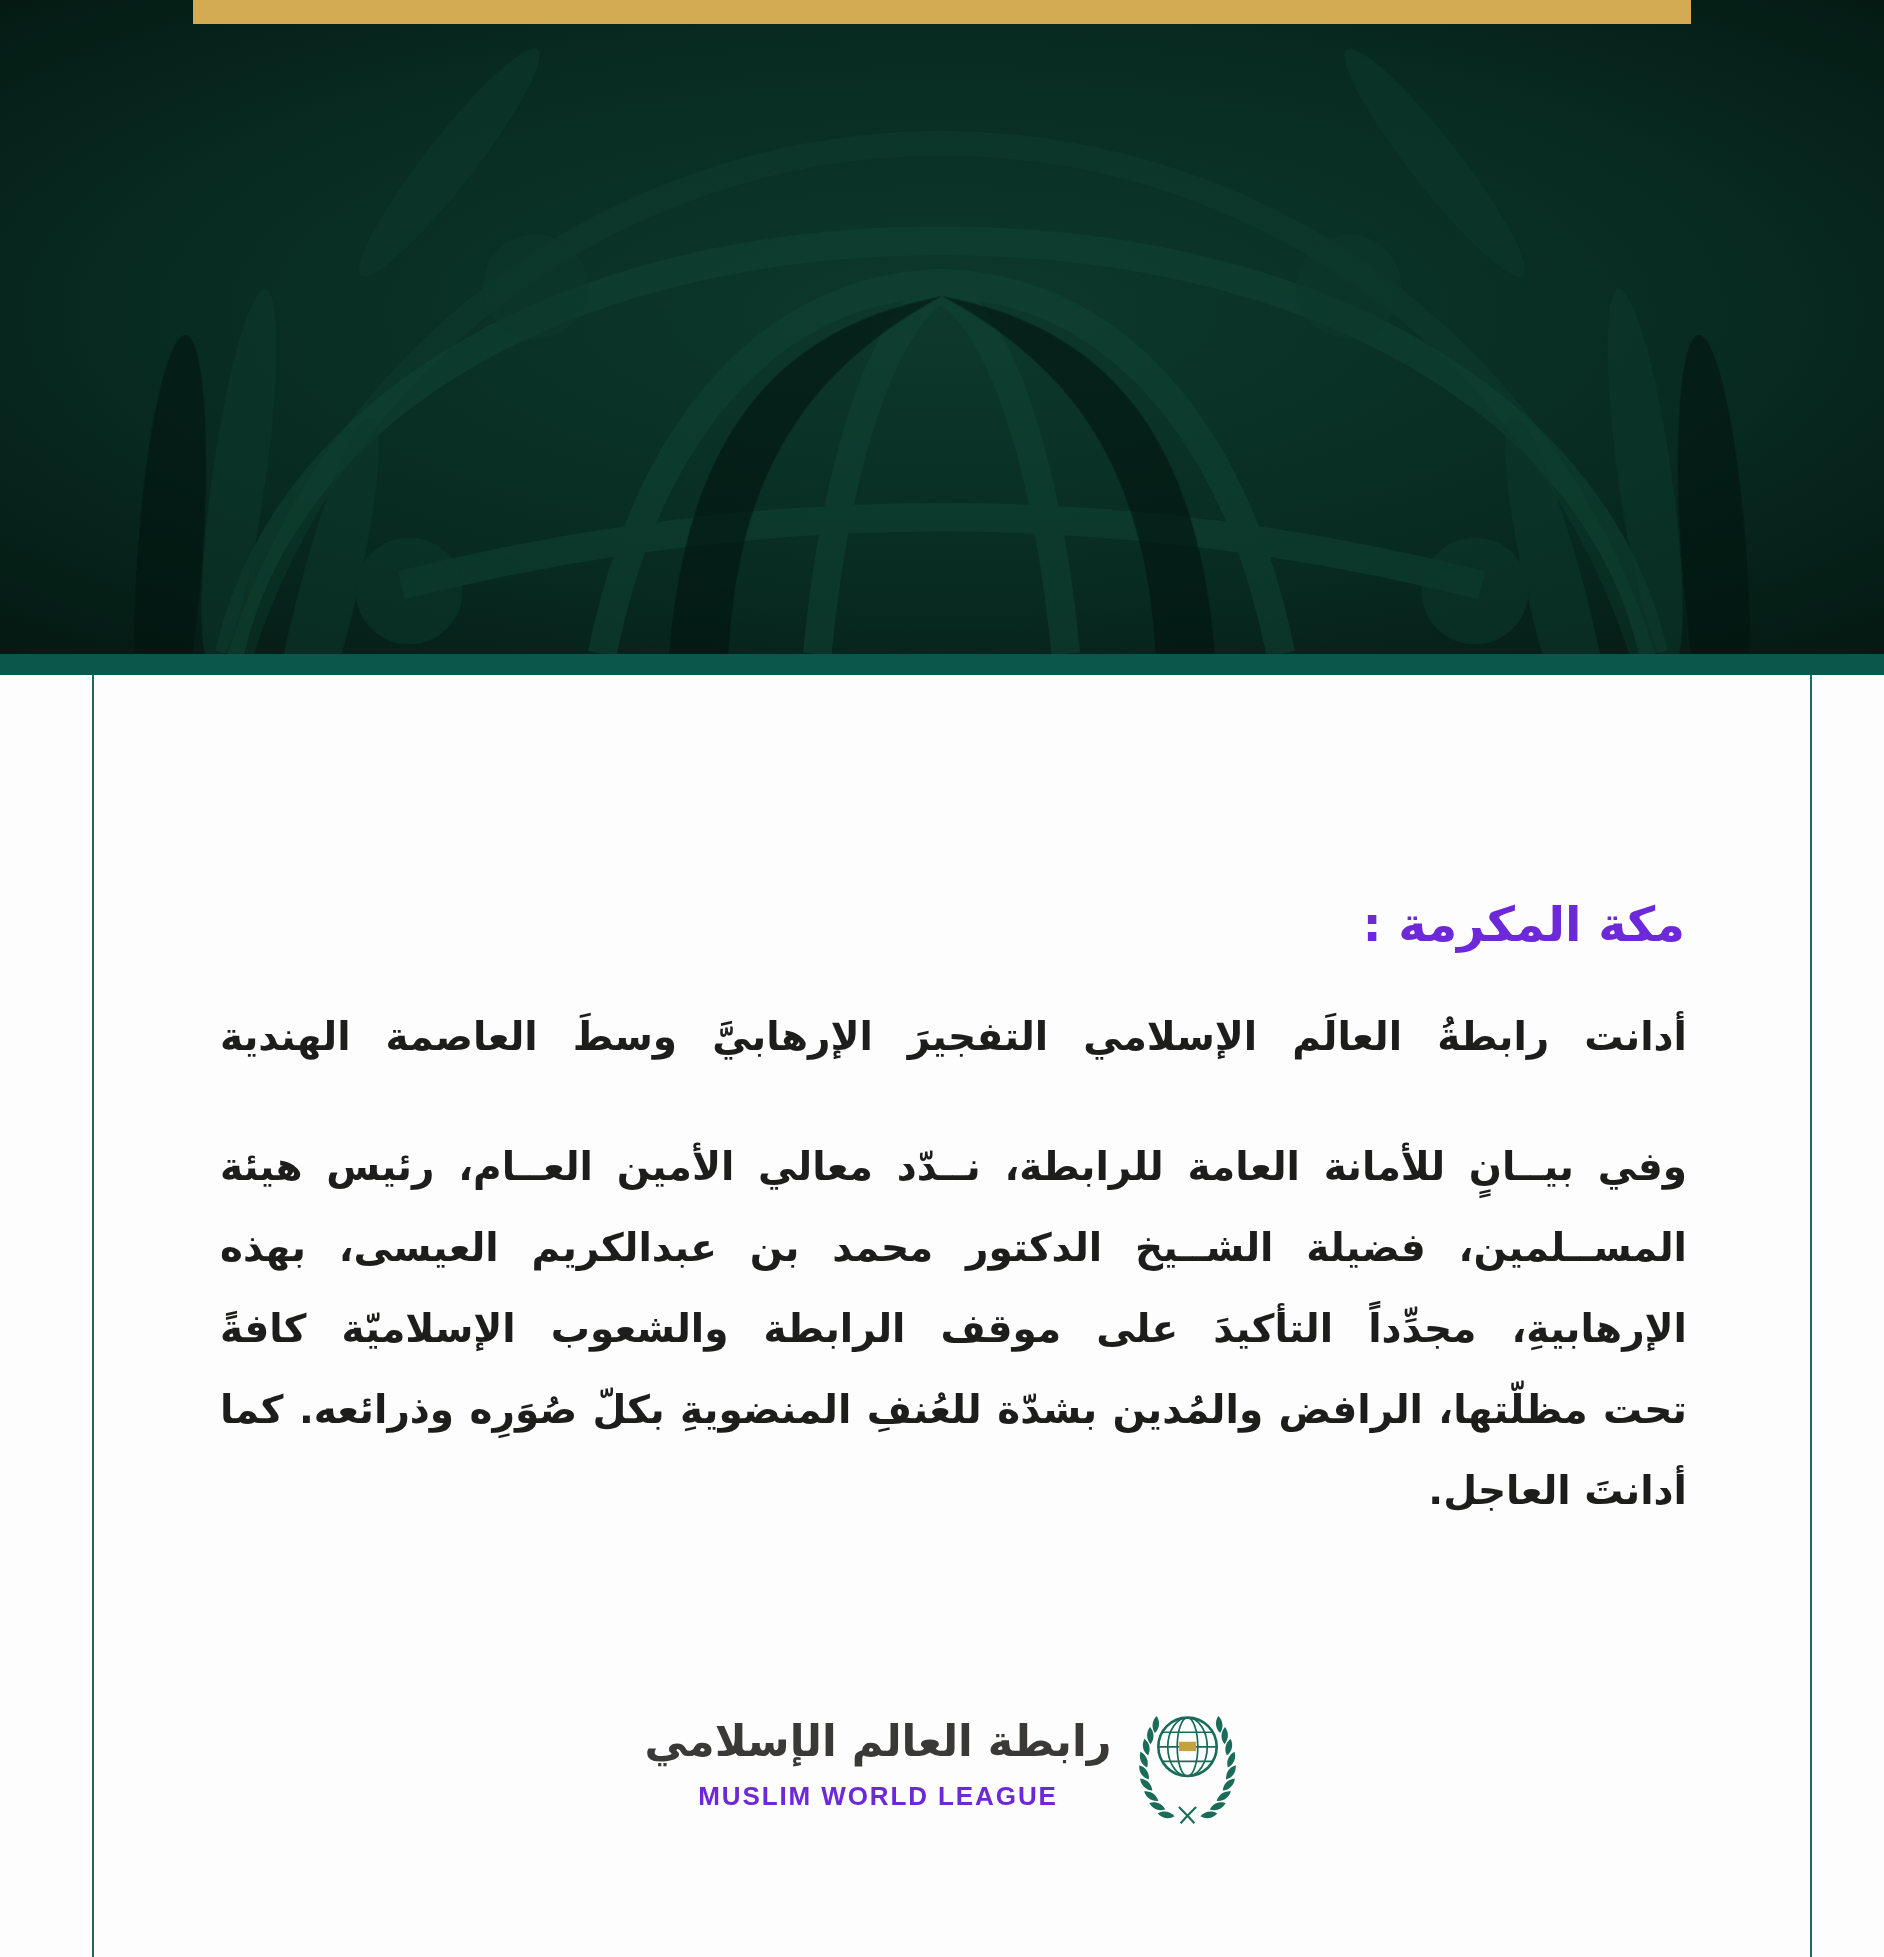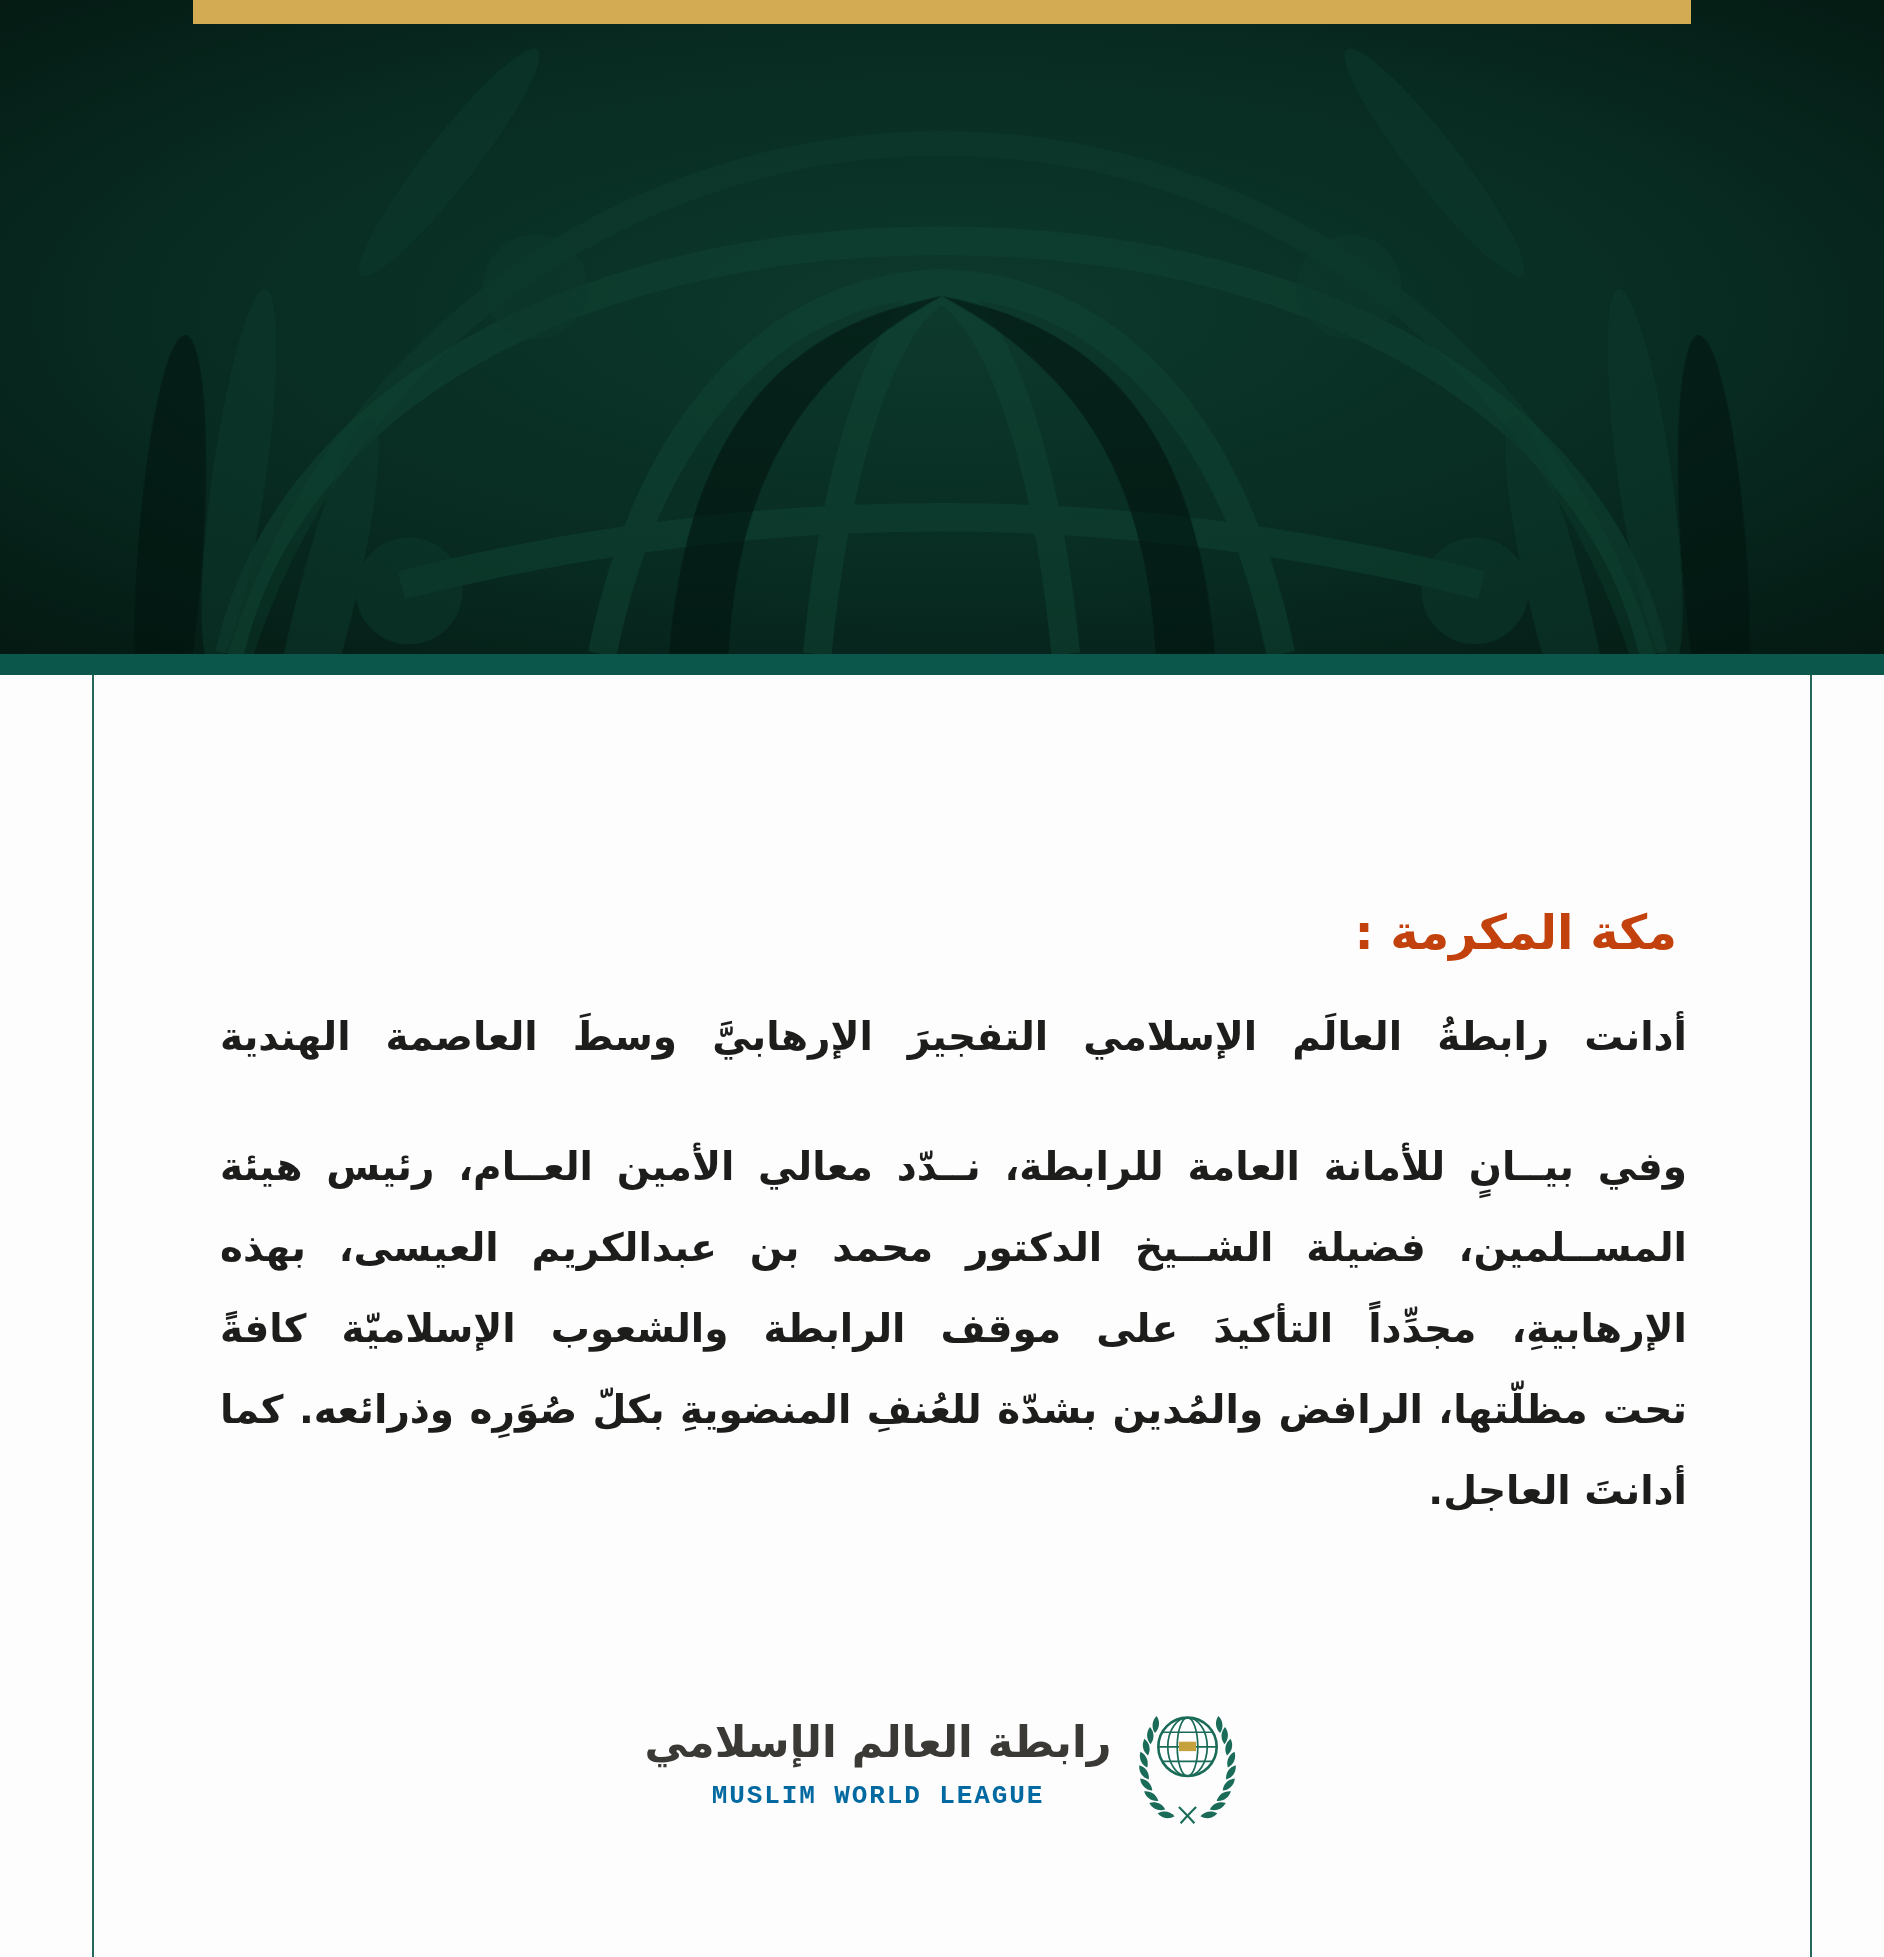--- a/index.html
+++ b/index.html
@@ -17,22 +17,22 @@
     text-shadow:0 0 1.9px rgba(255,255,255,.4);
   }
   
   .teal-strip{position:absolute;left:0;top:654px;width:1884px;height:21px;background:#0c574b;}
   
   .rule{position:absolute;top:675px;bottom:0;width:1.9px;background:#24695c;}
   .rule-left{left:92px;}
   .rule-right{left:1810px;}
   
   .location{
-    position:absolute;top:876px;right:191px;margin:16px;
-    font-size:48px;font-weight:bold;color:#c2410c;direction:rtl;line-height:81px;
+    position:absolute;top:876px;right:191px;margin:8px;
+    font-size:48px;font-weight:bold;color:#6d28d9;direction:rtl;line-height:81px;
   }
   .lead{
     position:absolute;top:996px;left:220px;right:197px;height:81px;margin:0;
     font-size:39px;font-weight:bold;color:#1d1d1b;direction:rtl;line-height:81px;
     text-align:justify;text-align-last:justify;overflow:hidden;
   }
   .body-par{position:absolute;top:1126px;left:220px;right:197px;direction:rtl;}
   .body-par .line{
     height:81px;line-height:81px;font-size:39px;font-weight:bold;color:#1d1d1b;
     text-align:justify;text-align-last:justify;overflow:hidden;
@@ -42,22 +42,22 @@
   .logo{
     position:absolute;top:1694px;left:0;right:0;height:139px;
     display:flex;justify-content:center;align-items:center;gap:25px;
   }
   .logo-text{text-align:center;}
   .logo-ar{
     font-size:43px;font-weight:bold;color:#3b3936;direction:rtl;line-height:1.25;
     letter-spacing:-1px;
   }
   .logo-en{
-    font-family:Liberation Mono, monospace;font-weight:bold;font-size:26px;
-    letter-spacing:1.9px;color:#0369a1;margin-top:11.5px;white-space:nowrap;
+    font-family:Liberation Sans, sans-serif;font-weight:bold;font-size:26px;
+    letter-spacing:1.9px;color:#6d28d9;margin-top:11.5px;white-space:nowrap;
   }
   .emblem{width:103px;height:128px;display:block;}
 </style>
 </head>
 <body>
 
 <div class="page">
 
   <div class="hdr">
     <svg class="bg" viewBox="0 0 1971 684" preserveAspectRatio="none">

